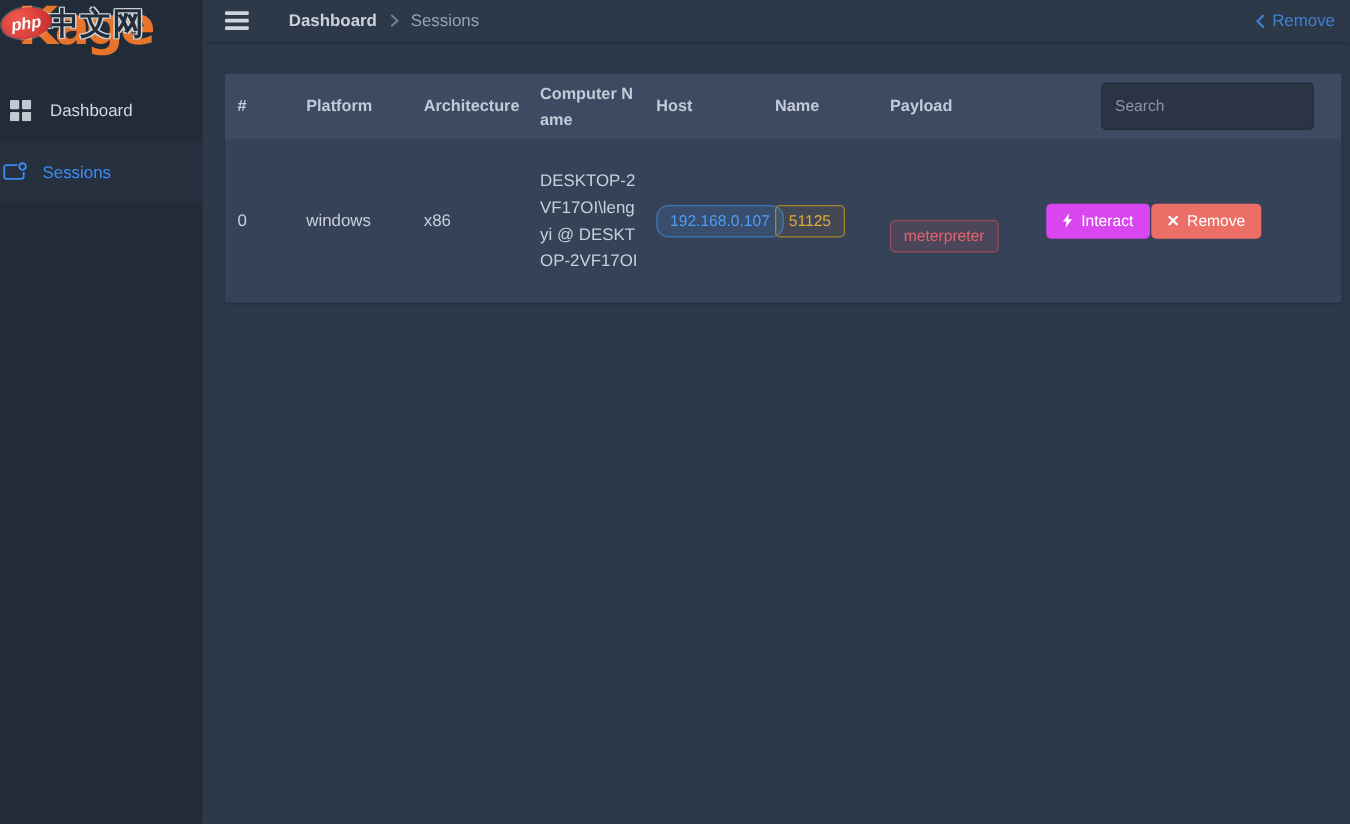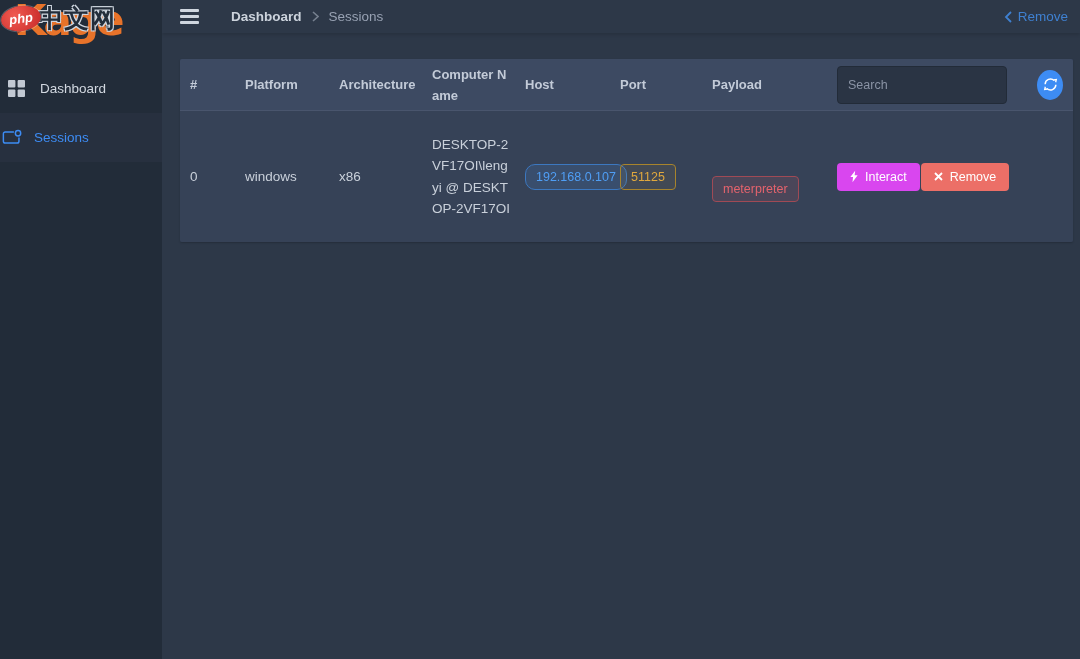--- a/index.html
+++ b/index.html
@@ -88,21 +88,21 @@
   }
   .col-id{width:55px;} .col-platform{width:94px;} .col-arch{width:93px;}
   .col-name{width:93px;} .col-host{width:95px;} .col-port{width:92px;}
   .col-payload{width:125px;} .col-actions{width:226px; display:flex; align-items:center;}
   .wrap-head { display:block; width:78px; word-break:break-all; line-height:21px; }
   .cname { display:block; width:82px; word-break:break-all; line-height:21.5px; }
 
   .search-input {
     width:170px; height:38px; background:#2a3444; border:1px solid #222b38;
     border-radius:4px; color:#c9d0da; font-size:12.5px; padding:0 10px;
-    outline:none; font-family:"Liberation Sans", sans-serif;
+    outline:none; font-family:"Liberation Sans", sans-serif;margin-left:44px;
   }
   .search-input::placeholder { color:#8a93a5; }
   .refresh-btn {
     width:30px; height:30px; border-radius:50%; border:none; cursor:pointer;
     background:#3d8cf4; margin-left:30px; display:flex; align-items:center; justify-content:center;
   }
 
   .badge {
     display:inline-block; padding:5px 10px; border-radius:4px; font-size:12.5px;
     border:1px solid transparent;
@@ -188,21 +188,21 @@
     <div class="t-header">
       <div class="col-id">#</div>
       <div class="col-platform">Platform</div>
       <div class="col-arch">
         <span class="wrap-head">Architecture</span>
       </div>
       <div class="col-name">
         <span class="wrap-head">Computer Name</span>
       </div>
       <div class="col-host">Host</div>
-      <div class="col-port">Port</div>
+      <div class="col-port">Name</div>
       <div class="col-payload">Payload</div>
       <div class="col-actions">
         <input class="search-input" type="text" placeholder="Search" style="">
         <button class="refresh-btn">
           <span style="display:flex;">
             <svg width="15" height="15" viewBox="0 0 16 16" fill="none" stroke="#fff" stroke-width="1.6">
               <path d="M13.7 8.3 a5.7 5.7 0 0 1 -9.6 4"></path>
               <path d="M2.3 7.7 a5.7 5.7 0 0 1 9.6 -4"></path>
               <path d="M11.2 3.2 l3 -0.4 -0.7 2.8" stroke-width="1.4"></path>
               <path d="M4.8 12.8 l-3 0.4 0.7 -2.8" stroke-width="1.4"></path>

